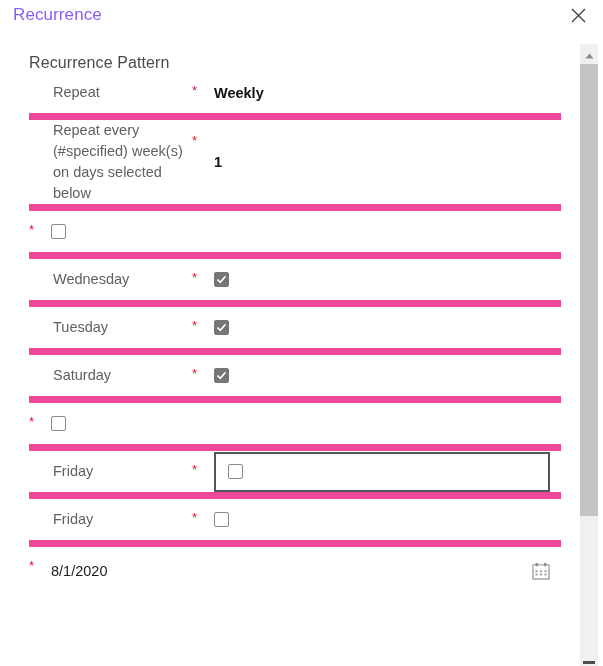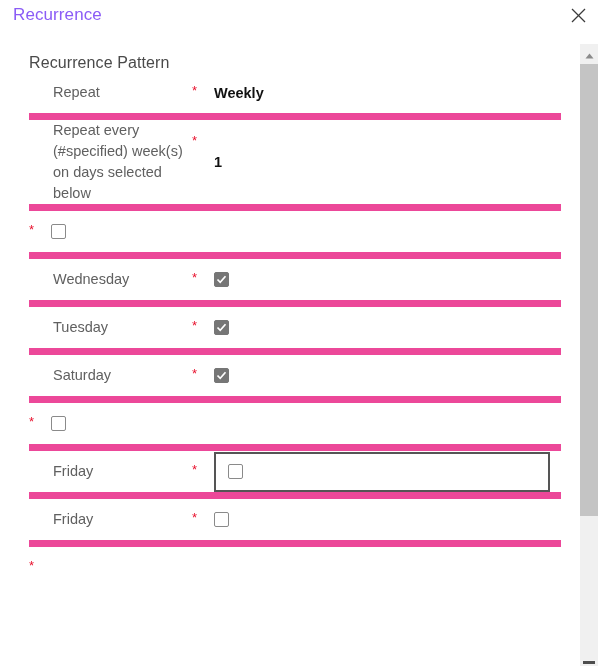--- a/index.html
+++ b/index.html
@@ -308,20 +308,37 @@
     <div class="row-value">
       <span class="checkbox">
         
       </span>
     </div>
   </div>
 
 
   <div class="form-row last">
     <div class="req-asterisk">*</div>
+    <div class="row-value">
+      <span>8/1/2020</span>
+      <span class="calendar-icon">
+        <svg width="18" height="18" viewBox="0 0 18 18">
+          <rect x="1" y="3" width="16" height="14" fill="none" stroke="#8f8f8f" stroke-width="1.2"></rect>
+          <rect x="1.6" y="3.6" width="14.8" height="3.4" fill="#ffffff"></rect>
+          <rect x="3.5" y="1" width="2.6" height="3.2" fill="#8f8f8f"></rect>
+          <rect x="11.9" y="1" width="2.6" height="3.2" fill="#8f8f8f"></rect>
+          <rect x="3.4" y="8.4" width="2.2" height="1.8" fill="#9e9e9e"></rect>
+          <rect x="7.9" y="8.4" width="2.2" height="1.8" fill="#9e9e9e"></rect>
+          <rect x="12.4" y="8.4" width="2.2" height="1.8" fill="#9e9e9e"></rect>
+          <rect x="3.4" y="11.6" width="2.2" height="1.8" fill="#9e9e9e"></rect>
+          <rect x="7.9" y="11.6" width="2.2" height="1.8" fill="#9e9e9e"></rect>
+          <rect x="12.4" y="11.6" width="2.2" height="1.8" fill="#9e9e9e"></rect>
+        </svg>
+      </span>
+    </div>
   </div>
 
 </div>
 
 <div class="scrollbar">
   <div class="scrollbar-up">
     <span>
       <svg width="9" height="6" viewBox="0 0 9 6">
           <polygon points="4.5,0.5 8.5,5.5 0.5,5.5" fill="#8a8a8a"></polygon>
         </svg>

